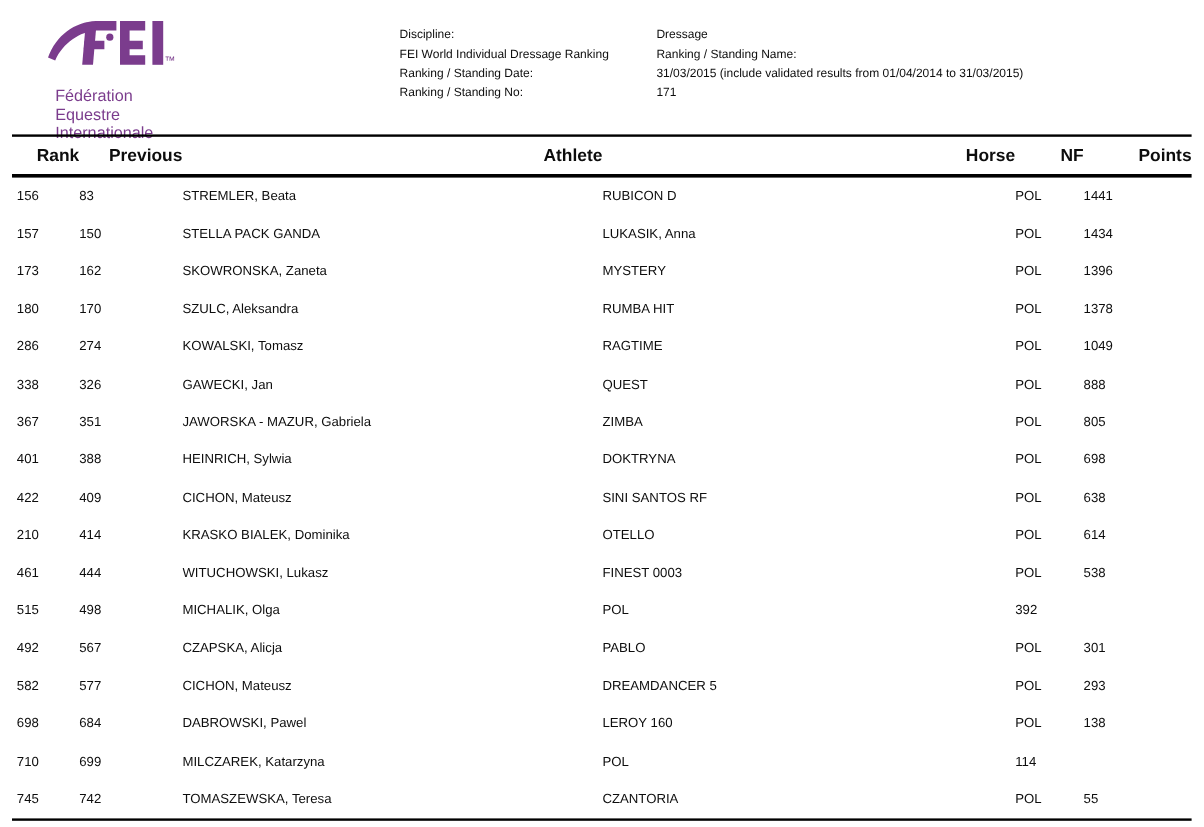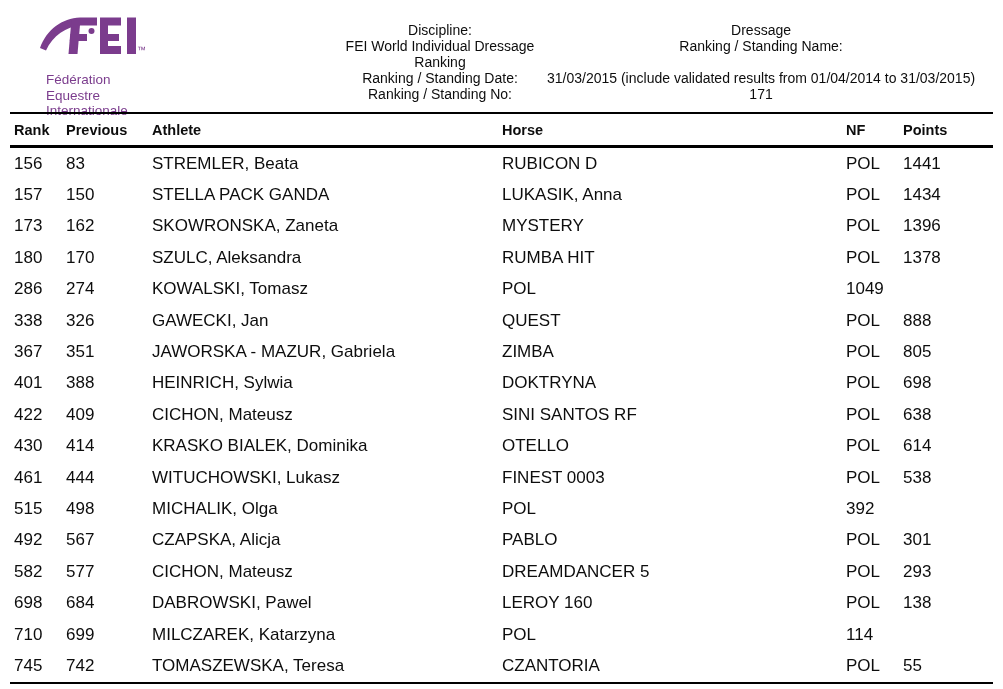--- a/index.html
+++ b/index.html
@@ -17,40 +17,41 @@
   .header { position:absolute; top:0; left:0; width:1003px; height:112px; }
 
   .logo-block { position:absolute; left:40px; top:12px; width:190px; }
   .logo-art { position:relative; width:100px; height:44px; }
   .logo-tm { position:absolute; left:97px; top:33px; font-size:9px; color:var(--fei-purple); }
   .logo-subtitle { margin-left:6px; margin-top:16px; color:var(--fei-purple); font-size:13.5px; line-height:15.5px; }
 
   .info-grid {
     position:absolute; left:333px; top:22px;
     display:grid; grid-template-columns:214px auto;
-    font-size:14px; line-height:16px;text-align:center;
+    font-size:10px; line-height:16px;
   }
 
   
   .table { position:absolute; top:112px; left:10px; width:983px; }
   .row-grid {
     display:grid;
     grid-template-columns:52px 86px 350px 344px 57px 1fr;
     padding-left:4px;
   }
   .thead {
     border-top:2px solid #000;
     border-bottom:3px solid #000;
     height:36px;
     align-items:center;
     font-weight:bold;
     font-size:14.5px;
+    text-align:right;
   }
   .tbody { border-bottom:2px solid #000; }
-  .tr { height:31.4px; align-items:center; font-size:17px; }
+  .tr { height:31.4px; align-items:center; font-size:11px; }
   .td, .th { white-space:nowrap; overflow:hidden; }
 </style>
 </head>
 <body>
 
 <div class="page">
 
   <div class="header">
 
     <div class="logo-block">
@@ -135,20 +136,21 @@
     <div class="td">SZULC, Aleksandra</div>
     <div class="td">RUMBA HIT</div>
     <div class="td">POL</div>
     <div class="td">1378</div>
   </div>
 
   <div class="tr row-grid">
     <div class="td">286</div>
     <div class="td">274</div>
     <div class="td">KOWALSKI, Tomasz</div>
+    <div class="td">RAGTIME</div>
     <div class="td">POL</div>
     <div class="td">1049</div>
   </div>
 
   <div class="tr row-grid">
     <div class="td">338</div>
     <div class="td">326</div>
     <div class="td">GAWECKI, Jan</div>
     <div class="td">QUEST</div>
     <div class="td">POL</div>
@@ -176,21 +178,21 @@
   <div class="tr row-grid">
     <div class="td">422</div>
     <div class="td">409</div>
     <div class="td">CICHON, Mateusz</div>
     <div class="td">SINI SANTOS RF</div>
     <div class="td">POL</div>
     <div class="td">638</div>
   </div>
 
   <div class="tr row-grid">
-    <div class="td">430</div>
+    <div class="td">210</div>
     <div class="td">414</div>
     <div class="td">KRASKO BIALEK, Dominika</div>
     <div class="td">OTELLO</div>
     <div class="td">POL</div>
     <div class="td">614</div>
   </div>
 
   <div class="tr row-grid">
     <div class="td">461</div>
     <div class="td">444</div>

